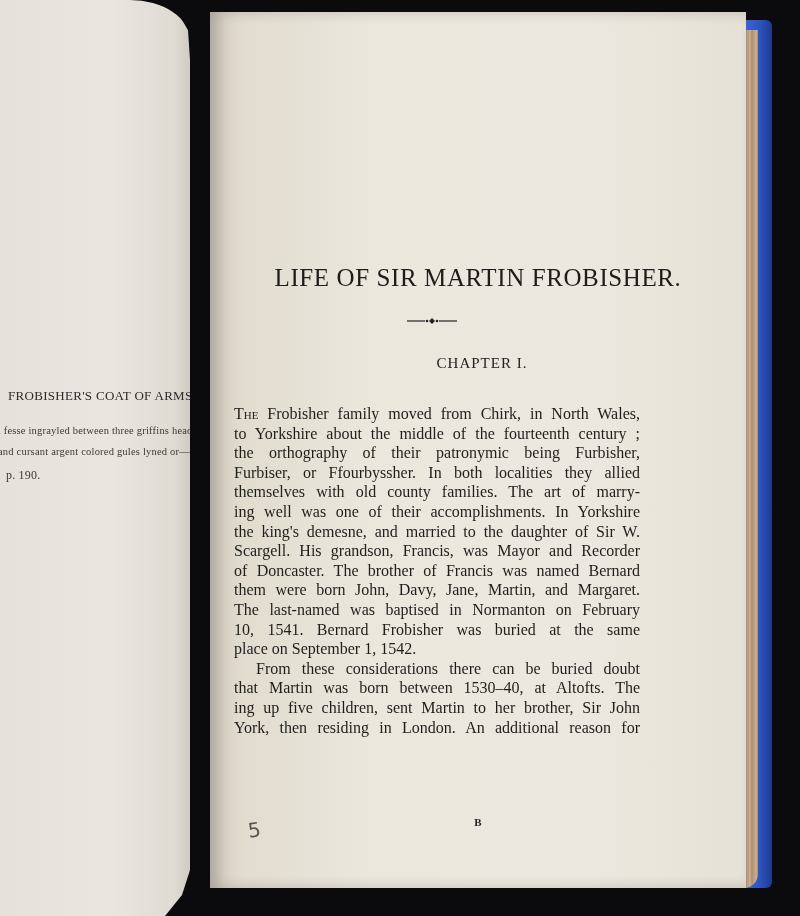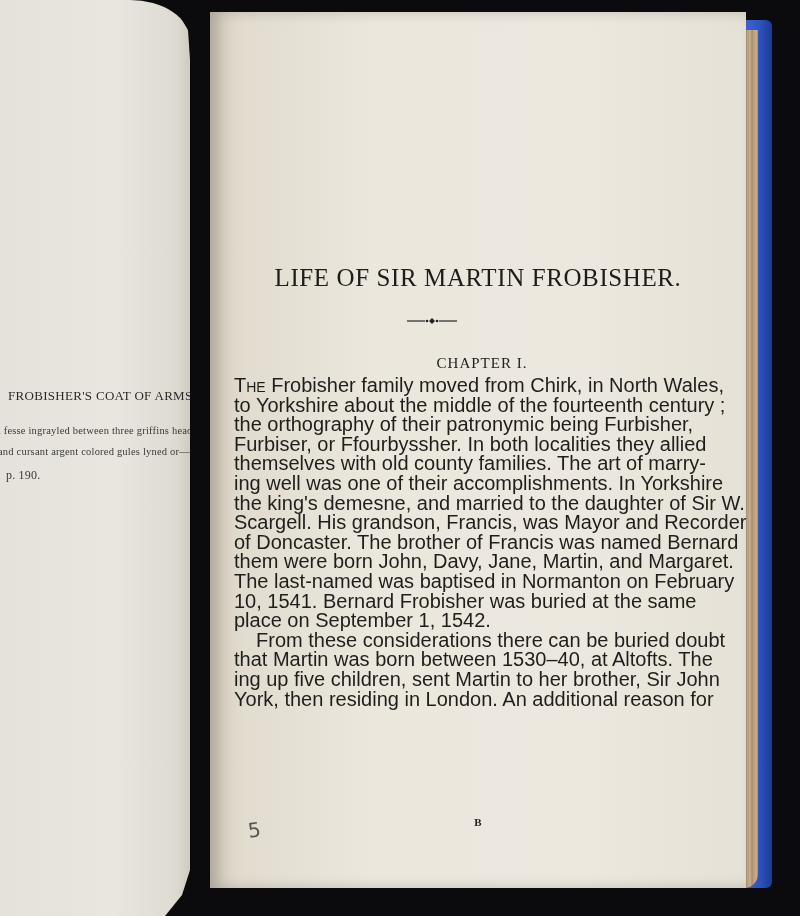--- a/index.html
+++ b/index.html
@@ -46,23 +46,23 @@
     }
     .ornament {
       position:absolute; left:197px; top:305px; width:50px; height:8px;
     }
     .chapter {
       position:absolute; left:4px; top:343px; width:536px; text-align:center;
       font-size:15px; color:#222; letter-spacing:1px;
       font-family:"Liberation Serif", serif;
     }
     .body-text {
-      position:absolute; left:24px; top:364px; width:406px;
-      font-size:20px; line-height:19.6px; color:#1f1e1c;
-      font-family:Liberation Sans, sans-serif;
+      position:absolute; left:24px; top:392px; width:406px;
+      font-size:16px; line-height:19.6px; color:#1f1e1c;
+      font-family:Liberation Serif, serif;
     }
     .body-text .line { display:block; white-space:nowrap; text-align:justify; text-align-last:justify; }
     .body-text .line.last { text-align-last:left; }
     .body-text .indent { padding-left:22px; }
     .smallcaps { font-variant:small-caps; }
     .signature {
       position:absolute; left:0; top:804px; width:536px; text-align:center;
       font-size:11px; font-weight:bold; color:#222; font-family:"Liberation Serif", serif;
     }
     .pencil-mark {

